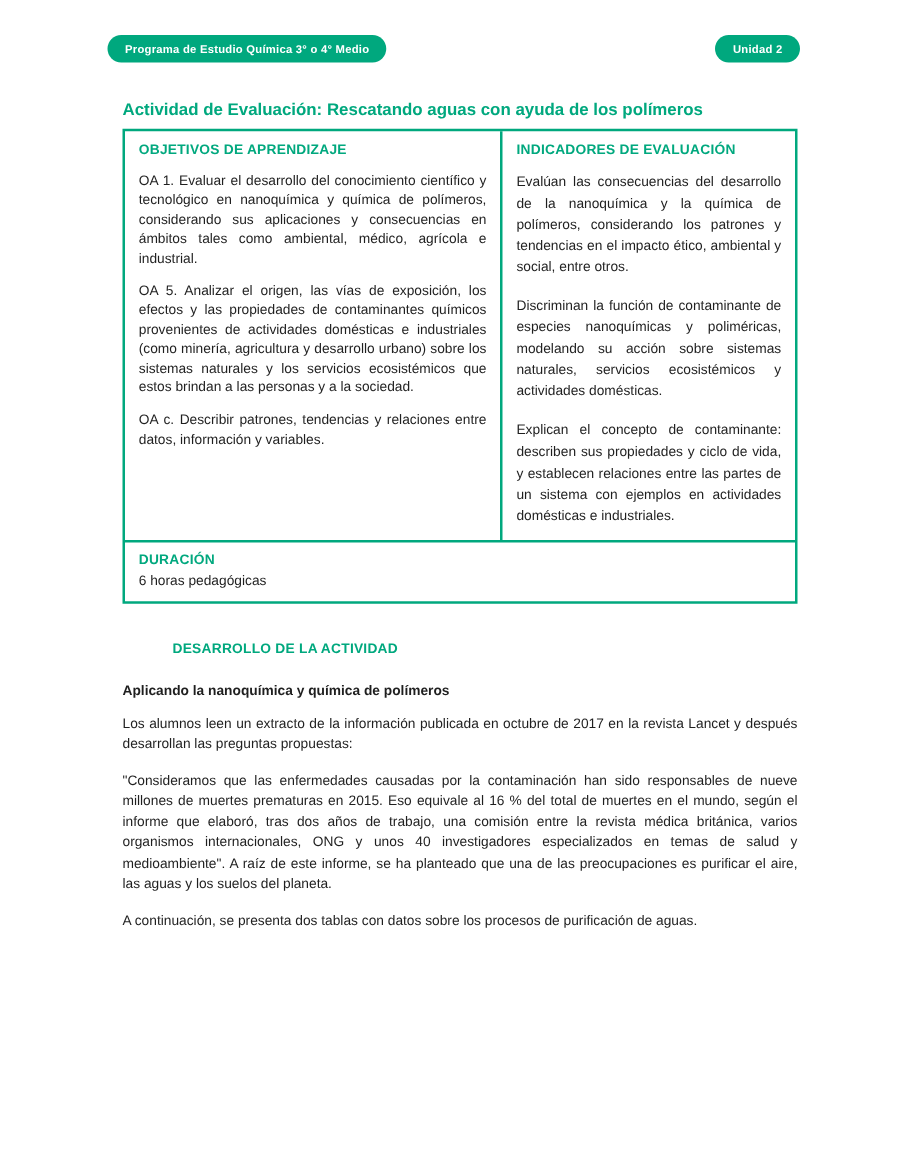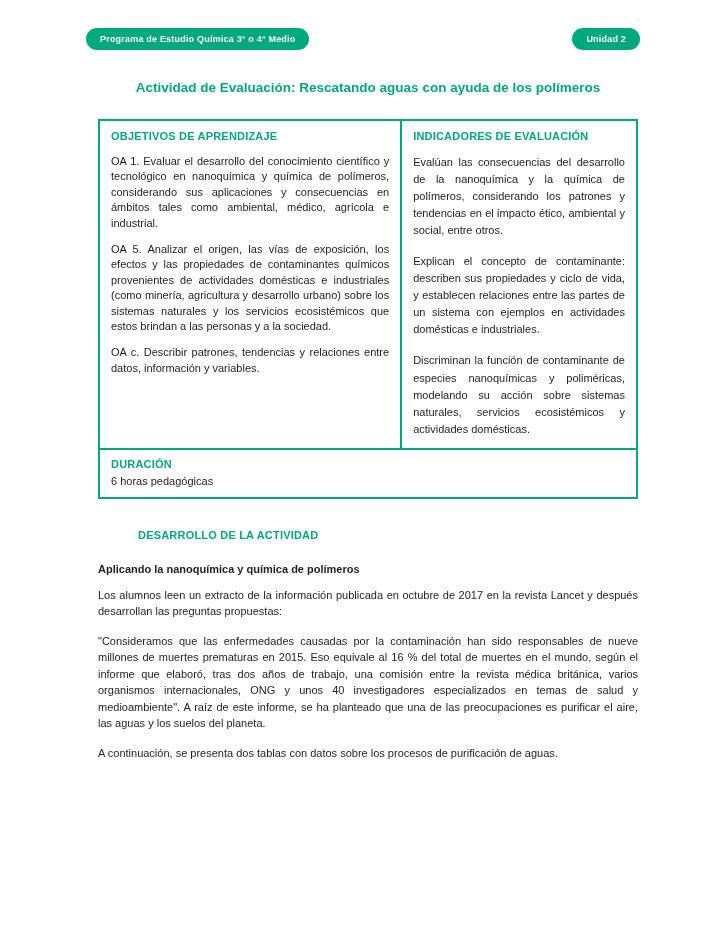--- a/index.html
+++ b/index.html
@@ -41,22 +41,21 @@
   .content {
     position: absolute;
     top: 80px;
     left: 98px;
     width: 540px;
   }
   .title {
     color: var(--green);
     font-size: 13.5px;
     font-weight: bold;
-    margin-bottom: 24px;
-    text-align: center;
+    margin-bottom: 8px;
   }
   
   .eval-table {
     border: 2px solid var(--green);
     display: grid;
     grid-template-columns: 56% 44%;
     background: #ffffff;
   }
   .cell { padding: 9px 11px 10px 11px; }
   .right-cell { border-left: 2px solid var(--green); }
@@ -137,22 +136,22 @@
     <div class="eval-table">
       <div class="cell left-cell">
         <div class="cell-header">OBJETIVOS DE APRENDIZAJE</div>
         <p>OA 1. Evaluar el desarrollo del conocimiento científico y tecnológico en nanoquímica y química de polímeros, considerando sus aplicaciones y consecuencias en ámbitos tales como ambiental, médico, agrícola e industrial.</p>
         <p>OA 5. Analizar el origen, las vías de exposición, los efectos y las propiedades de contaminantes químicos provenientes de actividades domésticas e industriales (como minería, agricultura y desarrollo urbano) sobre los sistemas naturales y los servicios ecosistémicos que estos brindan a las personas y a la sociedad.</p>
         <p>OA c. Describir patrones, tendencias y relaciones entre datos, información y variables.</p>
       </div>
       <div class="cell right-cell">
         <div class="cell-header">INDICADORES DE EVALUACIÓN</div>
         <p>Evalúan las consecuencias del desarrollo de la nanoquímica y la química de polímeros, considerando los patrones y tendencias en el impacto ético, ambiental y social, entre otros.</p>
+        <p>Discriminan la función de contaminante de especies nanoquímicas y poliméricas, modelando su acción sobre sistemas naturales, servicios ecosistémicos y actividades domésticas.</p>
         <p>Explican el concepto de contaminante: describen sus propiedades y ciclo de vida, y establecen relaciones entre las partes de un sistema con ejemplos en actividades domésticas e industriales.</p>
-        <p>Discriminan la función de contaminante de especies nanoquímicas y poliméricas, modelando su acción sobre sistemas naturales, servicios ecosistémicos y actividades domésticas.</p>
       </div>
       <div class="duration-row">
         <div class="cell-header">DURACIÓN</div>
         <p>6 horas pedagógicas</p>
       </div>
     </div>
 
     <h2 class="section-heading">DESARROLLO DE LA ACTIVIDAD</h2>
 
     <h3 class="subheading">Aplicando la nanoquímica y química de polímeros</h3>

